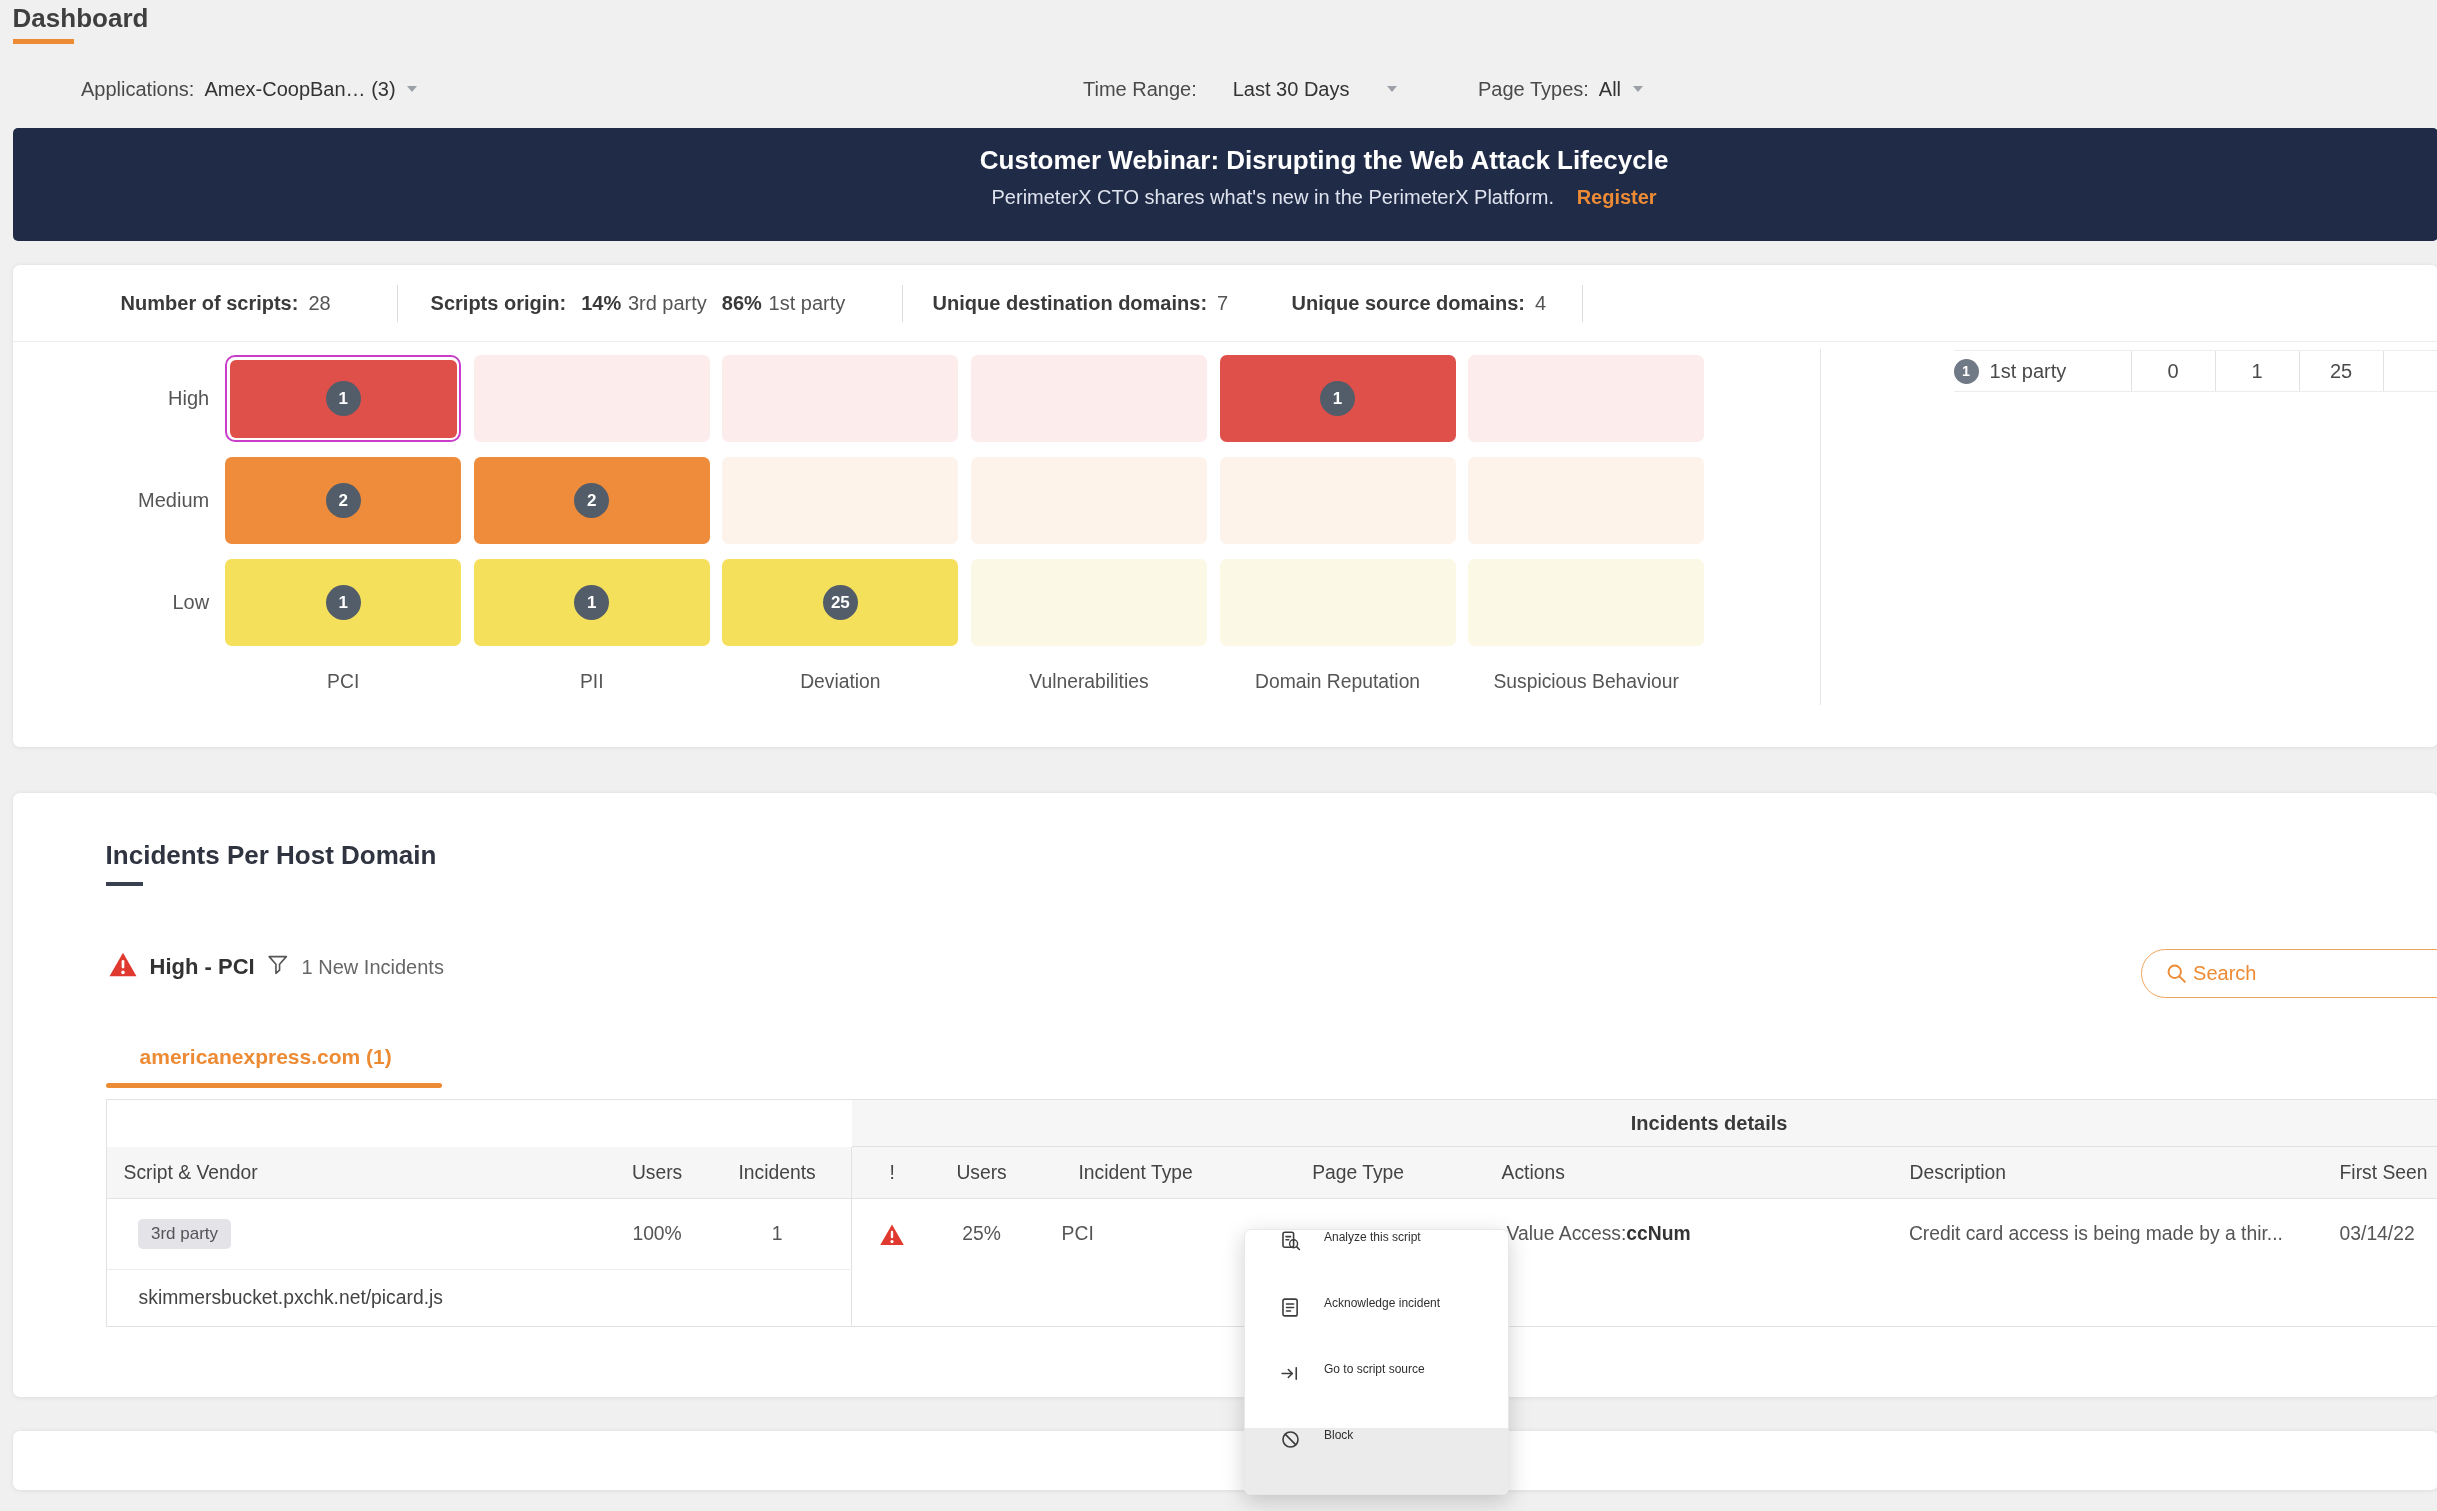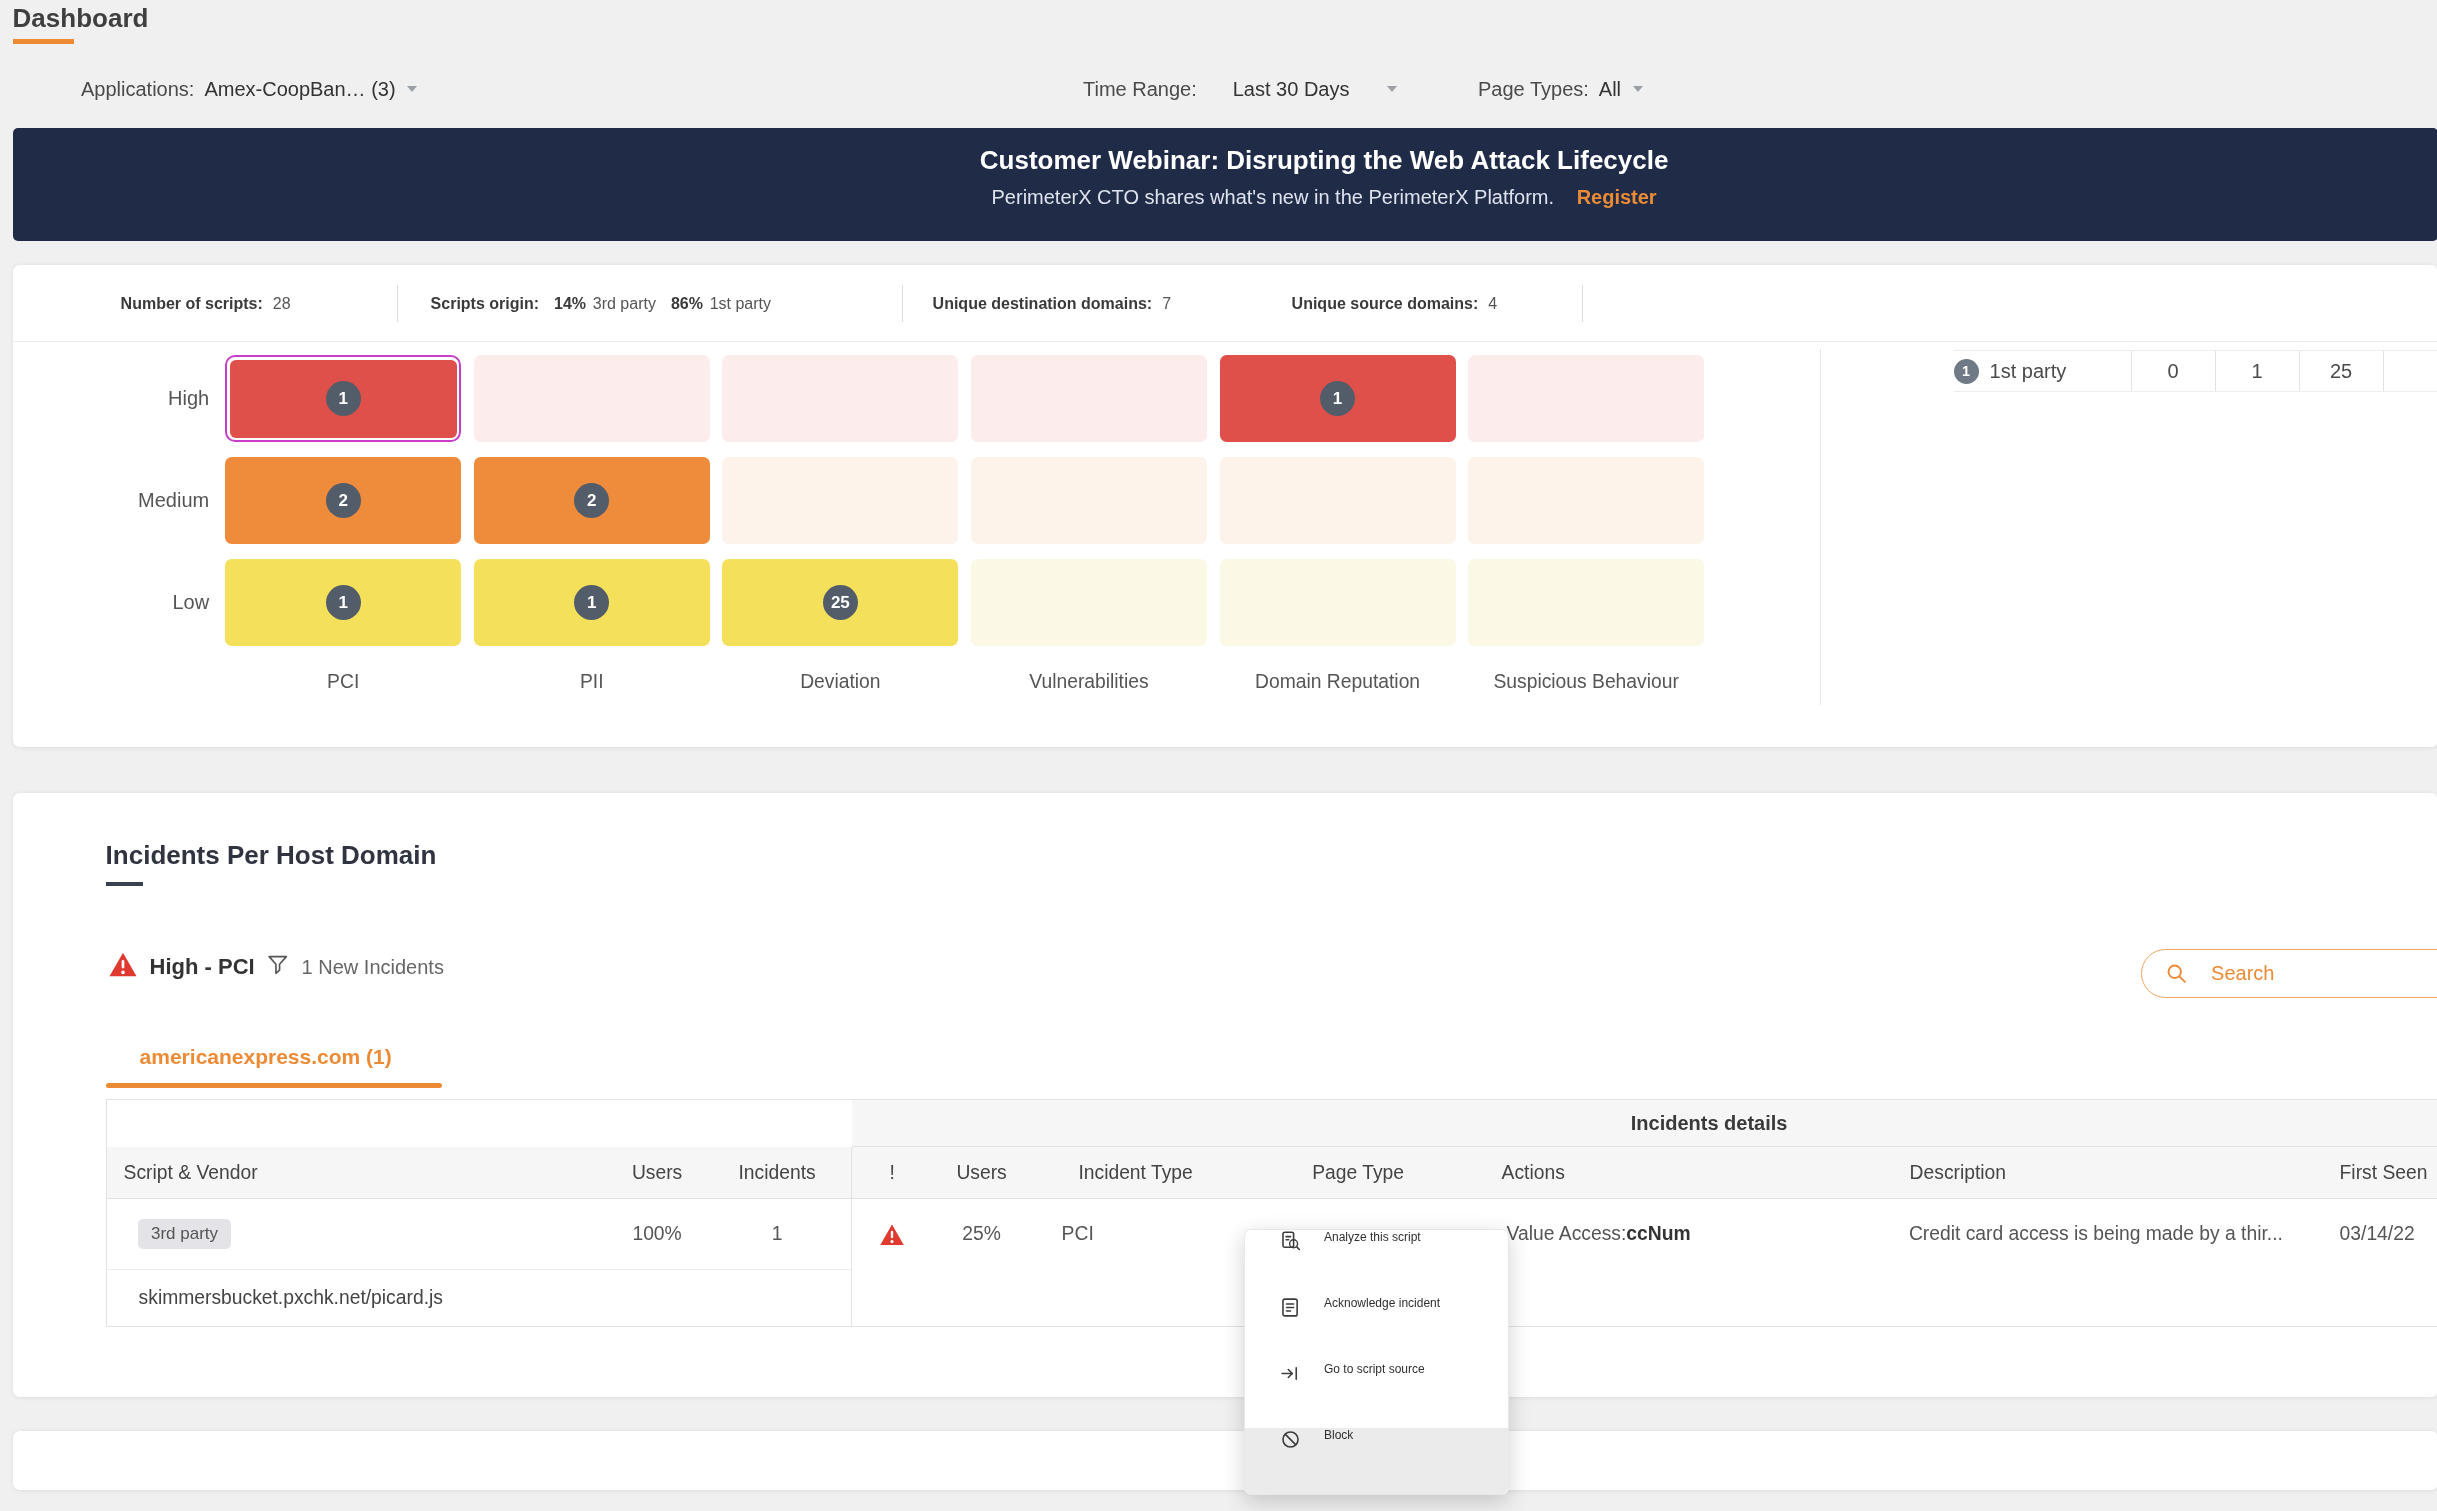--- a/index.html
+++ b/index.html
@@ -29,21 +29,21 @@
   .banner-register { color:#ED8B35; font-weight:700; margin-left:17px; cursor:pointer; }
 
   
   .card { position:absolute; background:#fff; border-radius:6.7px; box-shadow:0 0.8px 4.2px rgba(0,0,0,0.08); overflow:hidden; }
   .card1 { left:12.6px; top:265px; width:2425px; height:482px; }
   .card2 { left:12.6px; top:793px; width:2425px; height:604px; }
   .card3 { left:12.6px; top:1431px; width:2425px; height:59px; }
 
   
   .stats-row { position:absolute; left:0; top:0; width:2425px; height:77px; border-bottom:0.8px solid #ececec; }
-  .stat { position:absolute; top:0; height:77px; display:flex; align-items:center; font-size:16px; color:#555; white-space:nowrap; }
+  .stat { position:absolute; top:0; height:77px; display:flex; align-items:center; font-size:20px; color:#555; white-space:nowrap; }
   .stat b { font-weight:700; color:#3a3a3a; }
   .stat .v { margin-left:10px; }
   .stat .pct { font-weight:700; color:#3a3a3a; margin-left:15px; }
   .stat .plab { margin-left:6.7px; }
   .st-1 { left:108px; } .st-2 { left:418px; } .st-3 { left:920px; } .st-4 { left:1279px;justify-content:flex-end; }
   .stat-div { position:absolute; top:20px; width:0.8px; height:37px; background:#dcdcdc; }
   .sd-1 { left:384px; } .sd-2 { left:889px; } .sd-3 { left:1569px; }
 
   
   .risk-heatmap { position:absolute; left:25px; top:90px; display:grid; grid-template-columns:175px repeat(6,236px); gap:15px 12.6px; }
@@ -75,21 +75,21 @@
   
   .inc-title { position:absolute; left:93px; top:47px; font-size:26px; font-weight:700; color:#2f3440; }
   .inc-title-underline { position:absolute; left:93px; top:89px; width:37px; height:4.2px; background:#39404f; }
 
   .sev-icon { position:absolute; left:95px; top:158px; }
   .sev-label { position:absolute; left:137px; top:161px; font-size:22px; font-weight:700; color:#333; }
   .funnel-icon { position:absolute; left:253px; top:160px; cursor:pointer; }
   .new-incidents { position:absolute; left:289px; top:163px; font-size:20px; color:#666; }
 
   .search-pill { position:absolute; left:2128px; top:156px; width:328px; height:49px; border:1.7px solid #f0a45c; border-radius:24.4px; display:flex; align-items:center; padding-left:23.5px; background:#fff; cursor:text; }
-  .search-pill .s-text { margin-left:23px; font-size:20px; color:#ED8B35; }
+  .search-pill .s-text { margin-left:5px; font-size:20px; color:#ED8B35; }
 
   .host-tab { position:absolute; left:127px; top:252px; font-size:21px; font-weight:700; color:#ED8B35; cursor:pointer; }
   .tab-underline { position:absolute; left:93px; top:290px; width:336px; height:5px; border-radius:2.5px; background:#ED8B35; }
 
   
   .inc-table { position:absolute; left:93px; top:306px; display:grid;
     grid-template-columns:504px 93px 148px 81px 98px 210px 235px 419px 420px 252px;
     grid-template-rows:47px 52px 71px 56px;
     border:0.8px solid #e2e2e2; background:#fff; font-size:19.3px; color:#555; }
   .tg { grid-row:1; background:#f6f6f6; border-bottom:0.8px solid #e2e2e2; display:flex; align-items:center; justify-content:center; font-weight:700; color:#3a3a3a; font-size:20px; }

